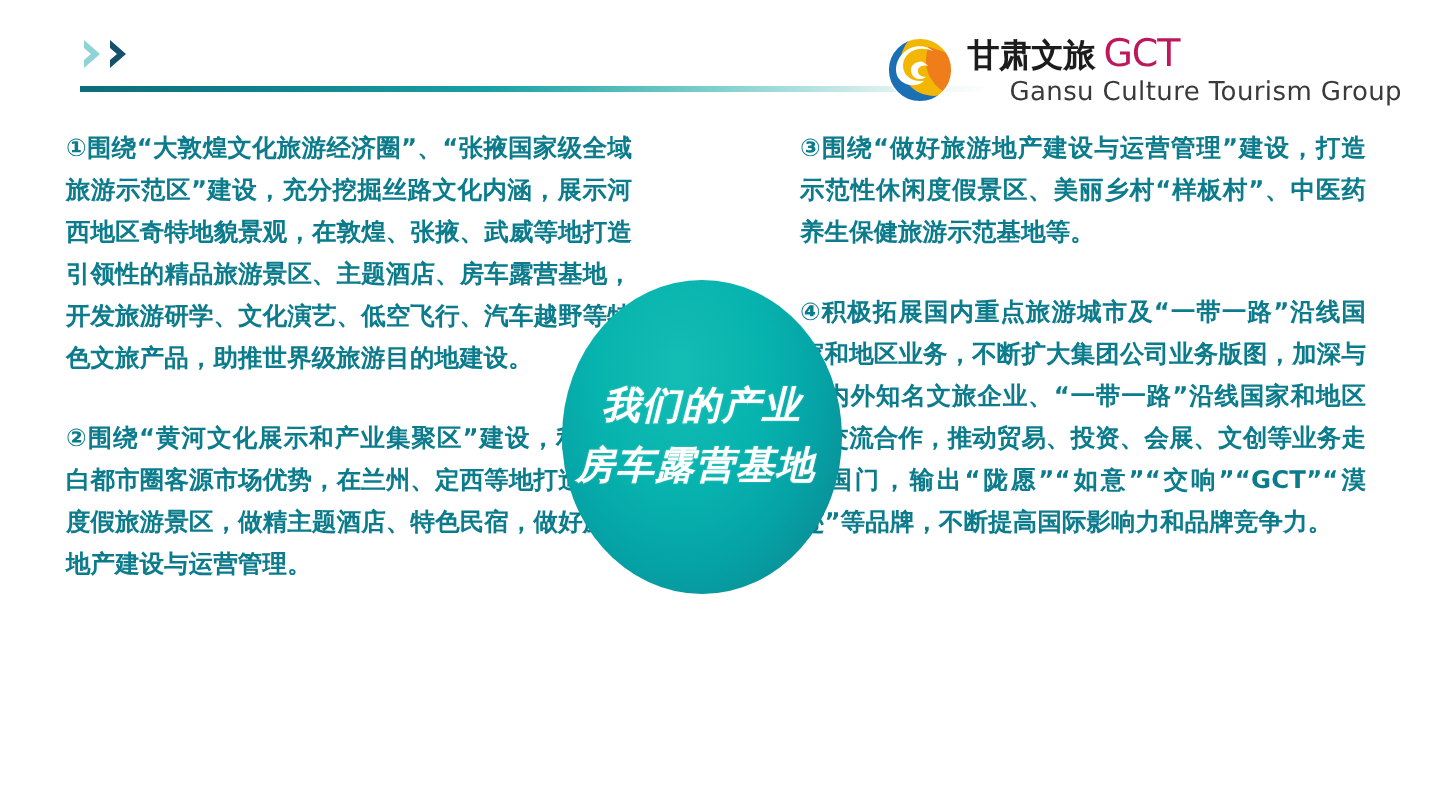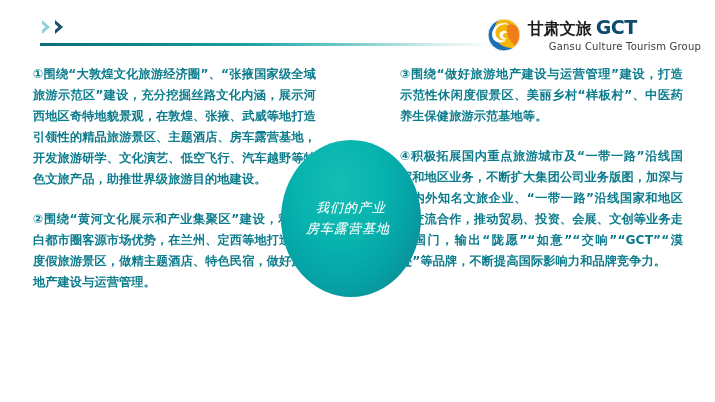--- a/index.html
+++ b/index.html
@@ -79,26 +79,26 @@
     gap: 4px;
   }
   .logo-cn-name {
     font-size: 16px;
     font-weight: bold;
     color: #1c1c1c;
     letter-spacing: 0px;
   }
   .logo-cn-abbr {
     font-size: 19px;
-    font-weight: bold;
-    color: #0c4a6e;
+    font-weight: normal;
+    color: #be185d;
     letter-spacing: -0.5px;
   }
   .logo-en {
-    font-size: 10px;
+    font-size: 13px;
     color: #3a3a3a;
     letter-spacing: 0.2px;
     margin-top: 0;
     padding-left: 21px;
   }
 
   
   .col {
     position: absolute;
     color: #0c7c8d;
@@ -138,22 +138,22 @@
         #0b858f 100%);
     display: flex;
     flex-direction: column;
     align-items: center;
     justify-content: center;
     box-shadow: 0 0 0 0 rgba(0,0,0,0);
   }
   .circle-line {
     color: #ffffff;
     font-family: "DejaVu Serif", "Liberation Serif", serif;
-    font-size: 13px;
-    font-weight: normal;
+    font-size: 19px;
+    font-weight: bold;
     letter-spacing: 1px;
     font-style: italic;
     line-height: 1.55;
     text-shadow: 0 0 1px rgba(255,255,255,0.35);
   }
   .circle-line-2 {
     margin-left: -6px;
   }
 </style>
 </head>

